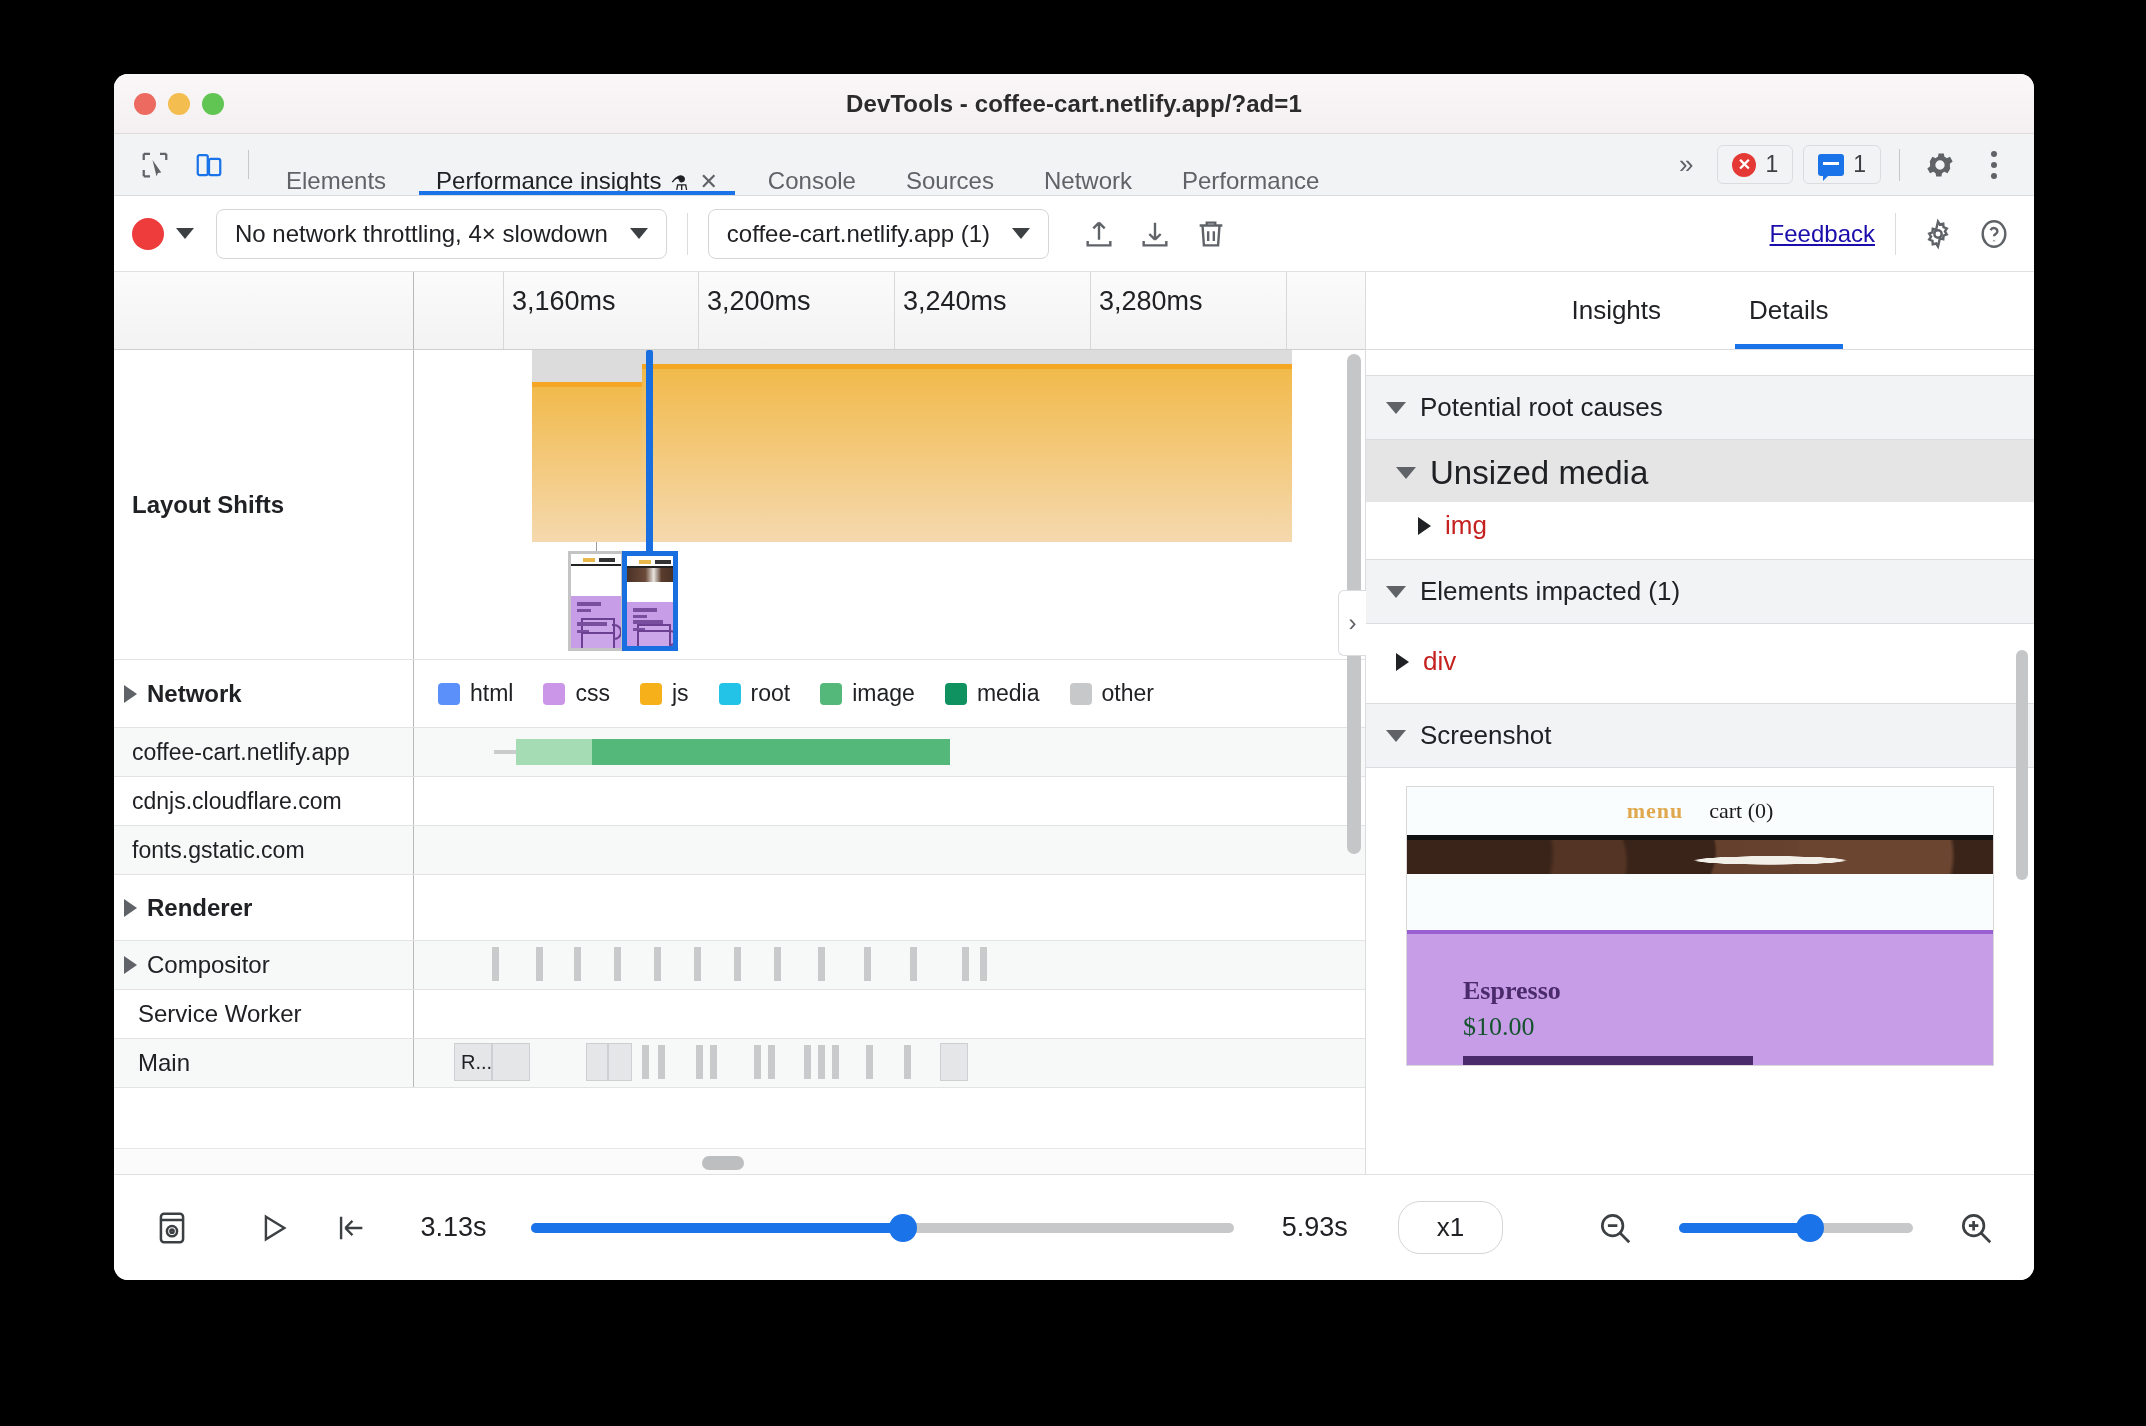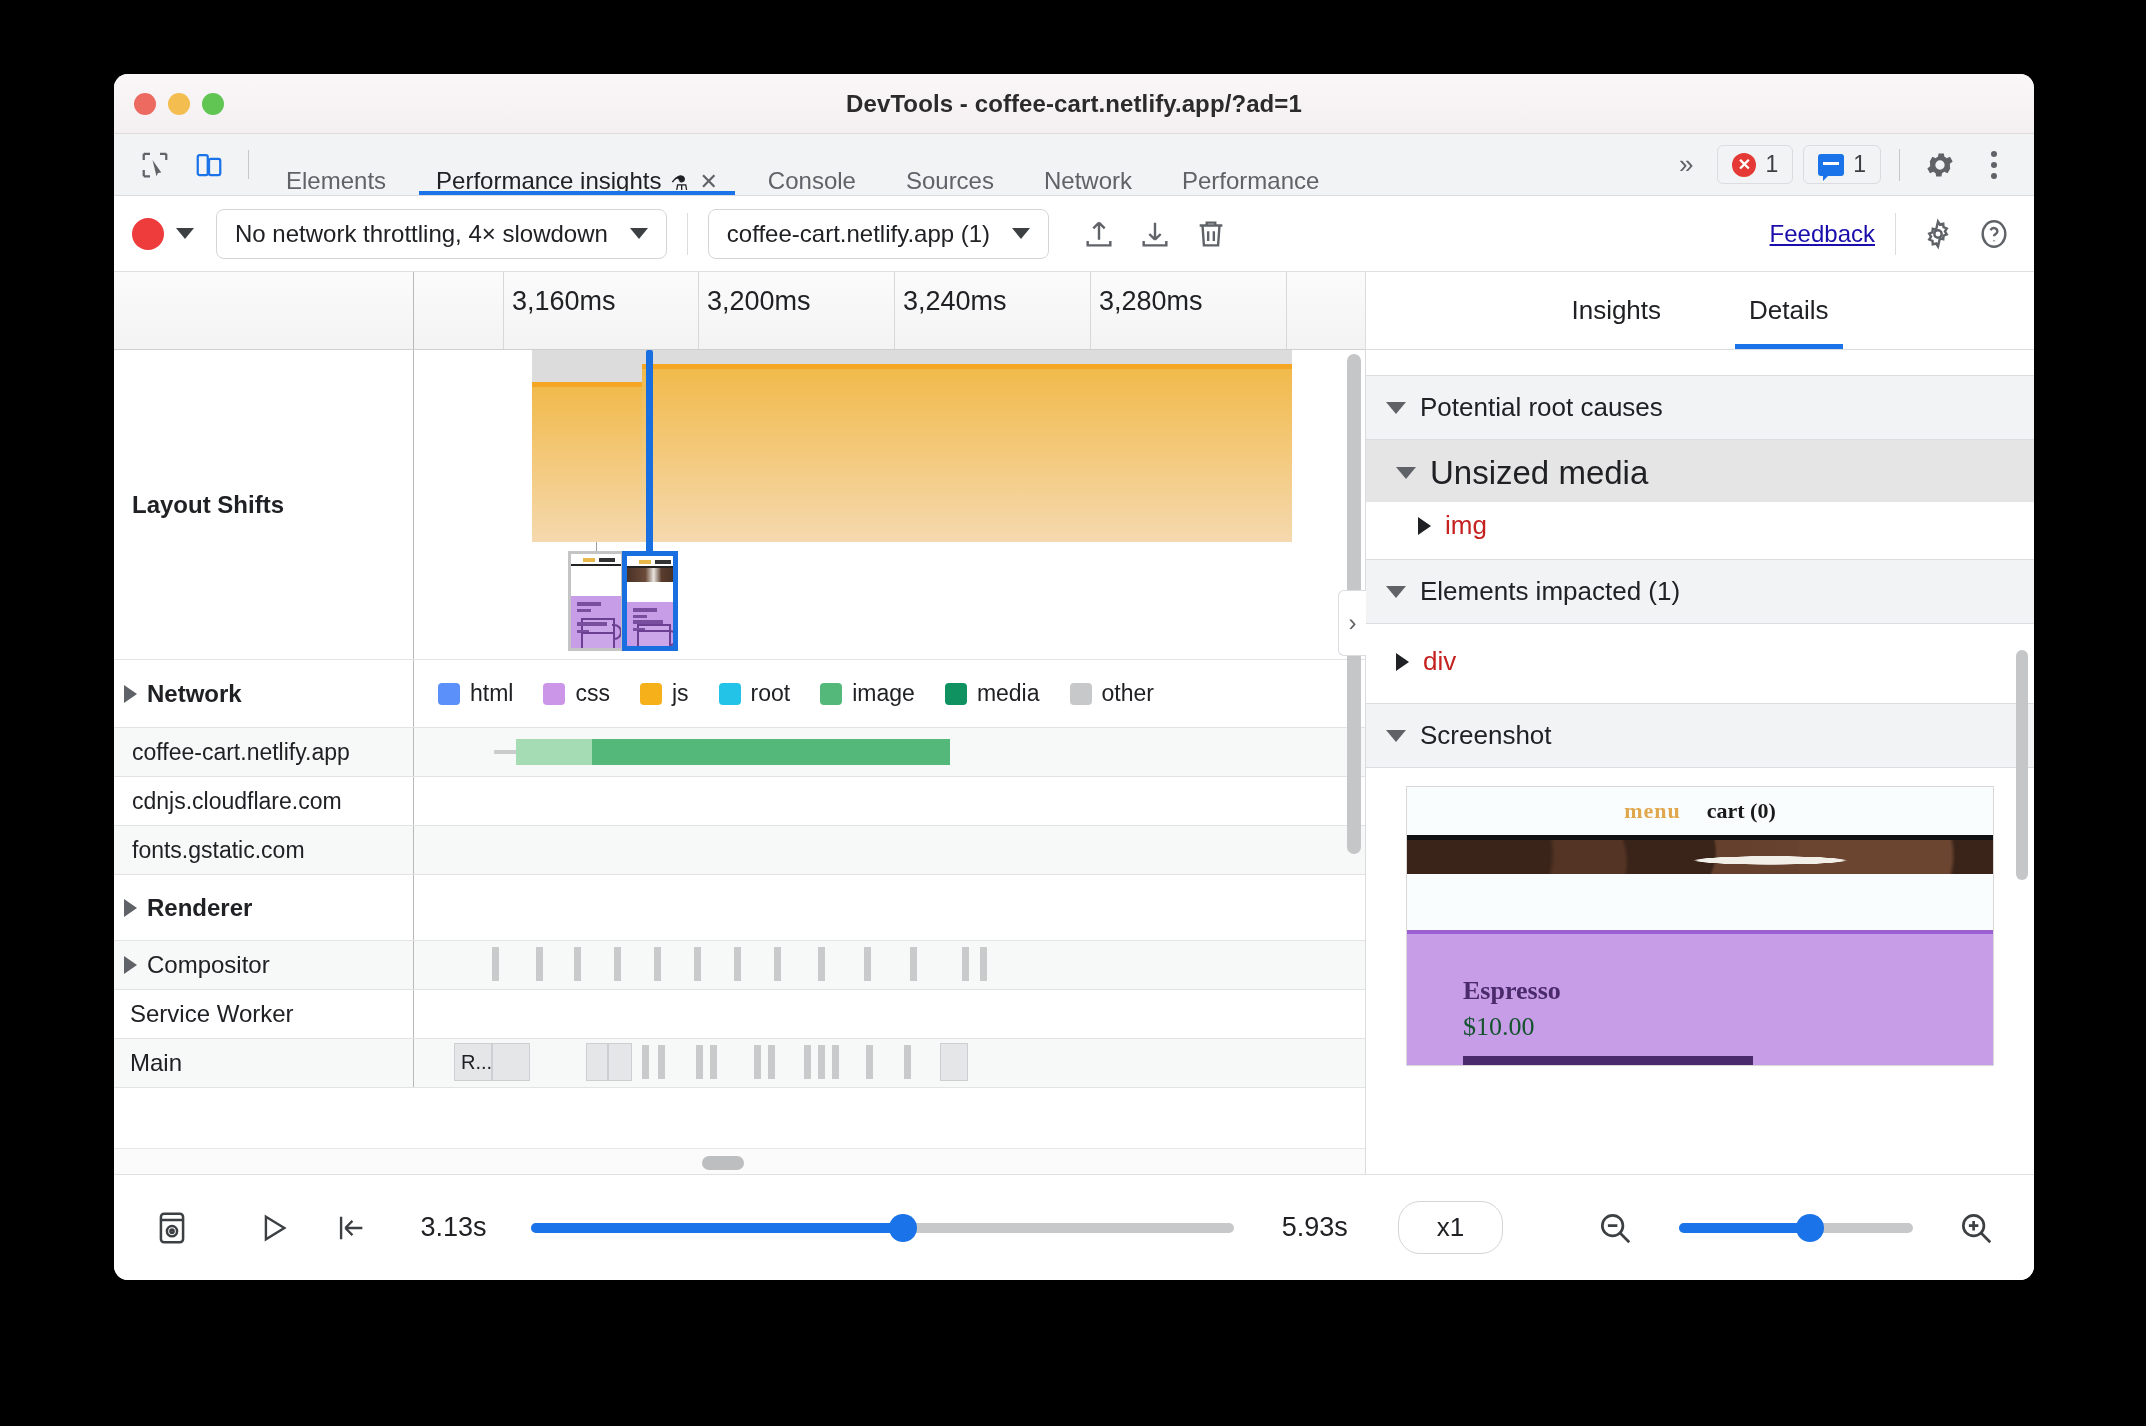--- a/index.html
+++ b/index.html
@@ -172,21 +172,21 @@
     display: flex; align-items: center;
     padding-left: 18px;
     font-size: 24px; color: #202124;
   }
   .track-label.group { font-weight: bold; padding-left: 10px; }
   .track-label .tri {
     width: 0; height: 0; margin-right: 10px;
     border-top: 9px solid transparent; border-bottom: 9px solid transparent;
     border-left: 13px solid #5f6368;
   }
-  .track-label.indent { padding-left: 16px; }
+  .track-label.indent { padding-left: 24px; }
   .track-canvas { flex: 1; position: relative; }
 
   
   .row-ls { height: 310px; }
   .ls-name { align-items: center; font-weight: bold; }
   .shift-band {
     position: absolute;
     background: linear-gradient(to bottom, rgba(240,180,60,0.92), rgba(243,210,160,0.85));
     border-top: 5px solid #f5a623;
   }
@@ -314,21 +314,21 @@
     background: #fff; cursor: pointer;
     border-bottom: 1px solid #dadce0;
   }
   .sb-shot-wrap { padding: 18px 40px 0 40px; background:#fff; }
   .shot {
     border: 1px solid #d8d8d8; background: #fafdfd; overflow: hidden;
     height: 280px; position: relative;
   }
   .shot-head { height: 48px; display: flex; align-items: center; justify-content: center; gap: 26px; background:#fafdfd; }
   .shot-menu { font-size: 22px; color: #e0a84e; font-family: "Liberation Serif", serif; font-weight: bold; letter-spacing: 1px; }
-  .shot-cart { font-size: 22px; color: #1a1a1a; font-family: "Liberation Serif", serif; font-weight: bold; text-align: center; }
+  .shot-cart { font-size: 22px; color: #1a1a1a; font-family: "Liberation Serif", serif; font-weight: normal; text-align: center; }
   .shot-rule { height: 5px; background: #111; }
   .shot-beans {
     height: 34px;
     background:
       radial-gradient(ellipse at 62% 60%, #f2efe9 0 14%, transparent 15%),
       radial-gradient(circle at 10% 40%, #3a241a 0 16%, transparent 17%),
       radial-gradient(circle at 26% 65%, #543424 0 15%, transparent 16%),
       radial-gradient(circle at 44% 35%, #3a241a 0 15%, transparent 16%),
       radial-gradient(circle at 80% 45%, #6b4530 0 16%, transparent 17%),
       radial-gradient(circle at 92% 70%, #3a241a 0 15%, transparent 16%),

